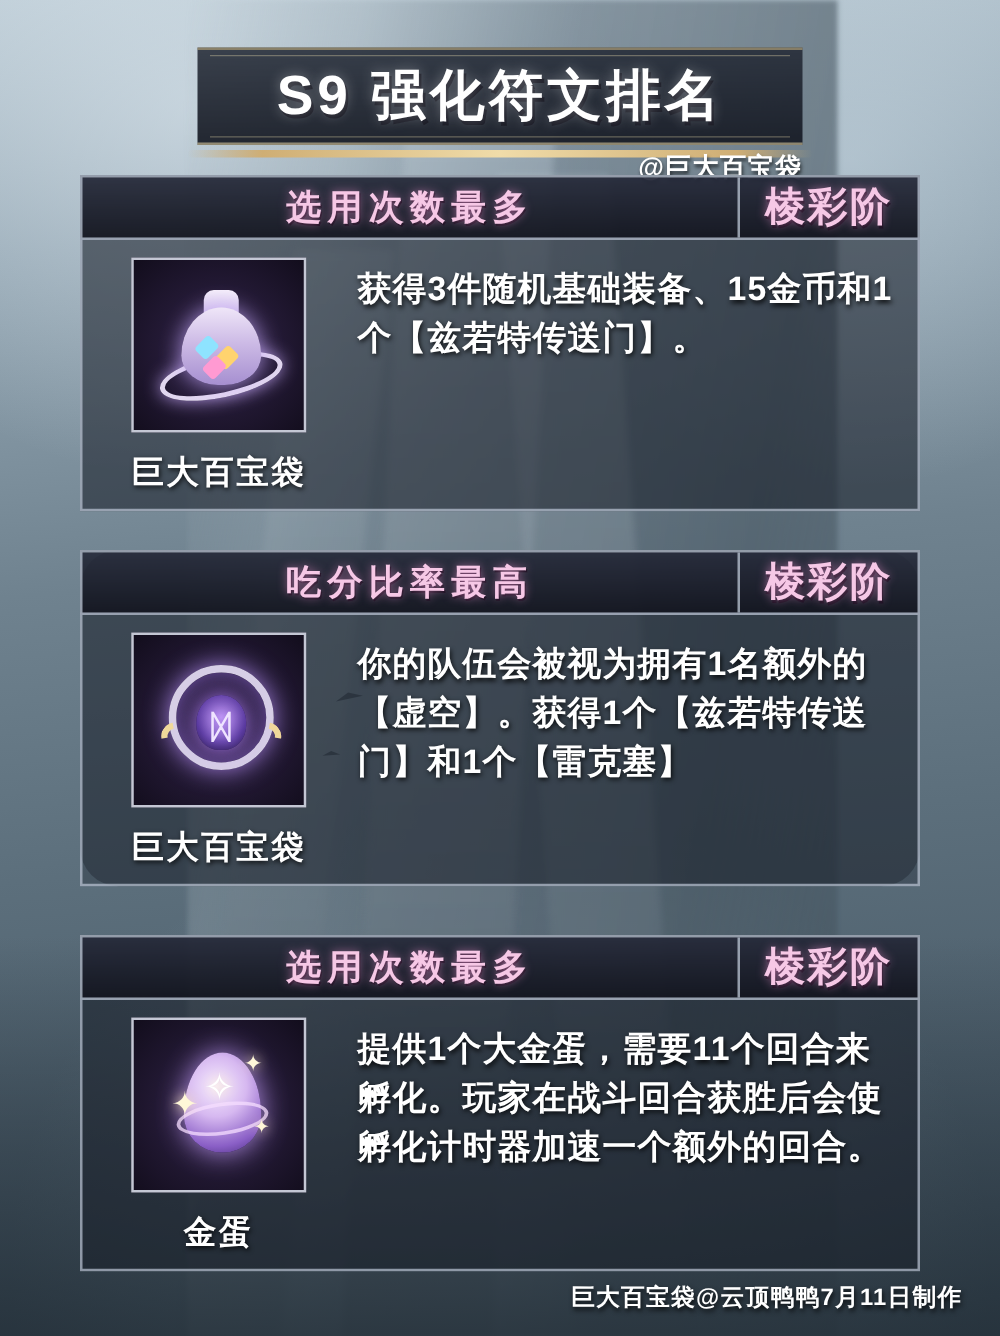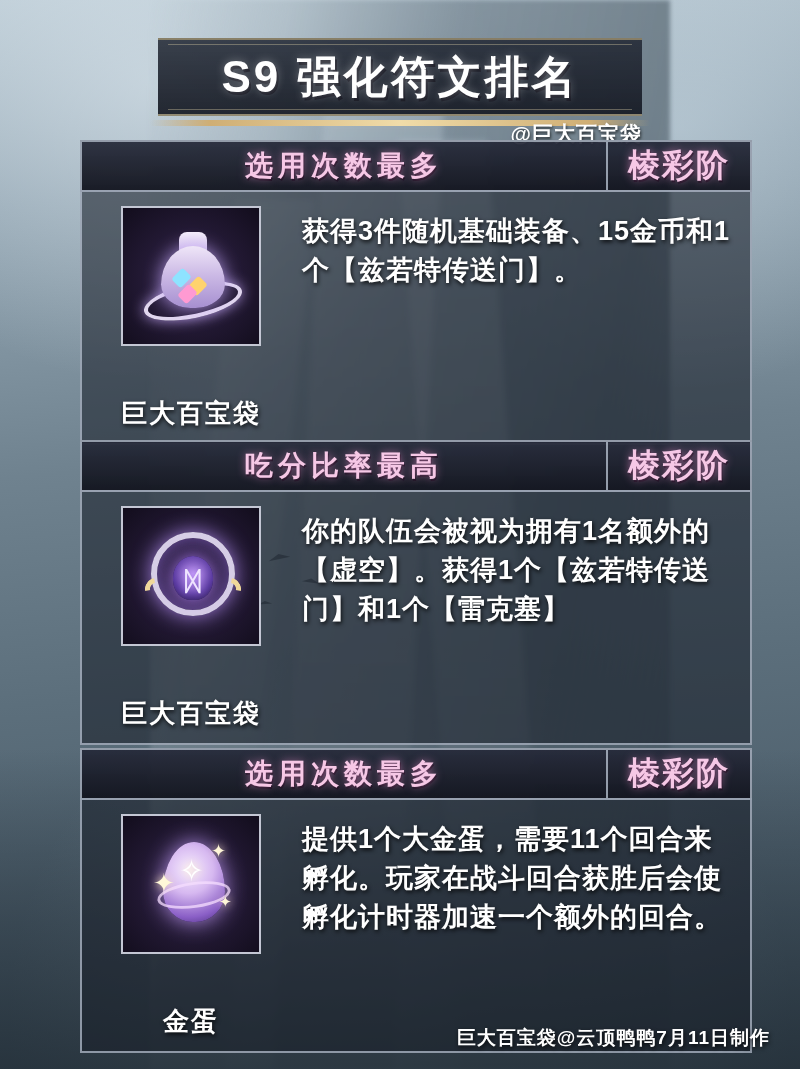--- a/index.html
+++ b/index.html
@@ -85,21 +85,21 @@
   .handle {
     position: absolute; right: 34px; top: 88px;
     font-size: 21px; color: #ffffff; font-weight: bold;
     text-shadow: 1px 2px 3px rgba(0,0,0,.7);
     letter-spacing: 1px;
   }
 
   
   .card {
     position: absolute;
-    left: 80px; width: 672px;
+    left: 64px; width: 672px;
     background: rgba(18,22,32,0.35);
   }
   .card-head {
     position: relative; height: 52px; display: flex;
     border: 2px solid rgba(190,200,215,0.75);
     background: linear-gradient(180deg, rgba(38,42,58,0.9), rgba(18,20,30,0.92));
   }
   .card-head-main {
     flex: 1 1 auto; display: flex; align-items: center; justify-content: center;
     font-size: 28px; font-weight: bold; letter-spacing: 5px;
@@ -116,21 +116,21 @@
   .card-body {
     position: relative;
     border: 2px solid rgba(190,200,215,0.7);
     border-top: none;
     background: rgba(30,36,48,0.34);
     display: flex;
     padding: 14px 12px 12px 14px;
   }
   .rune-col {
     flex: 0 0 190px;
-    display: flex; flex-direction: column; align-items: center; gap: 36px;
+    display: flex; flex-direction: column; align-items: center;
   }
   .rune-icon {
     width: 140px; height: 140px;
     border: 2px solid rgba(215,220,232,0.9);
     background: radial-gradient(circle at 50% 52%, #3a2b52 0%, #241a36 45%, #120d1c 100%);
     position: relative; overflow: hidden;
   }
   .rune-name {
     margin-top: 14px;
     font-size: 26px; font-weight: bold; color: #ffffff;
@@ -262,21 +262,21 @@
         <div class="gem g1"></div>
         <div class="gem g2"></div>
         <div class="gem g3"></div>
       </div>
       <div class="rune-name">巨大百宝袋</div>
     </div>
     <div class="rune-desc">获得3件随机基础装备、15金币和1个【兹若特传送门】。</div>
   </div>
 </div>
 
-<div class="card" style="top:440px;">
+<div class="card" style="top:440px;border-radius:31px;">
   <div class="card-head">
     <div class="card-head-main">吃分比率最高</div>
     <div class="card-head-rank">棱彩阶</div>
   </div>
   <div class="card-body">
     <div class="rune-col">
       <div class="rune-icon">
         <div class="art-void-ring"></div>
         <div class="art-void-horn l"></div>
         <div class="art-void-horn r"></div>

